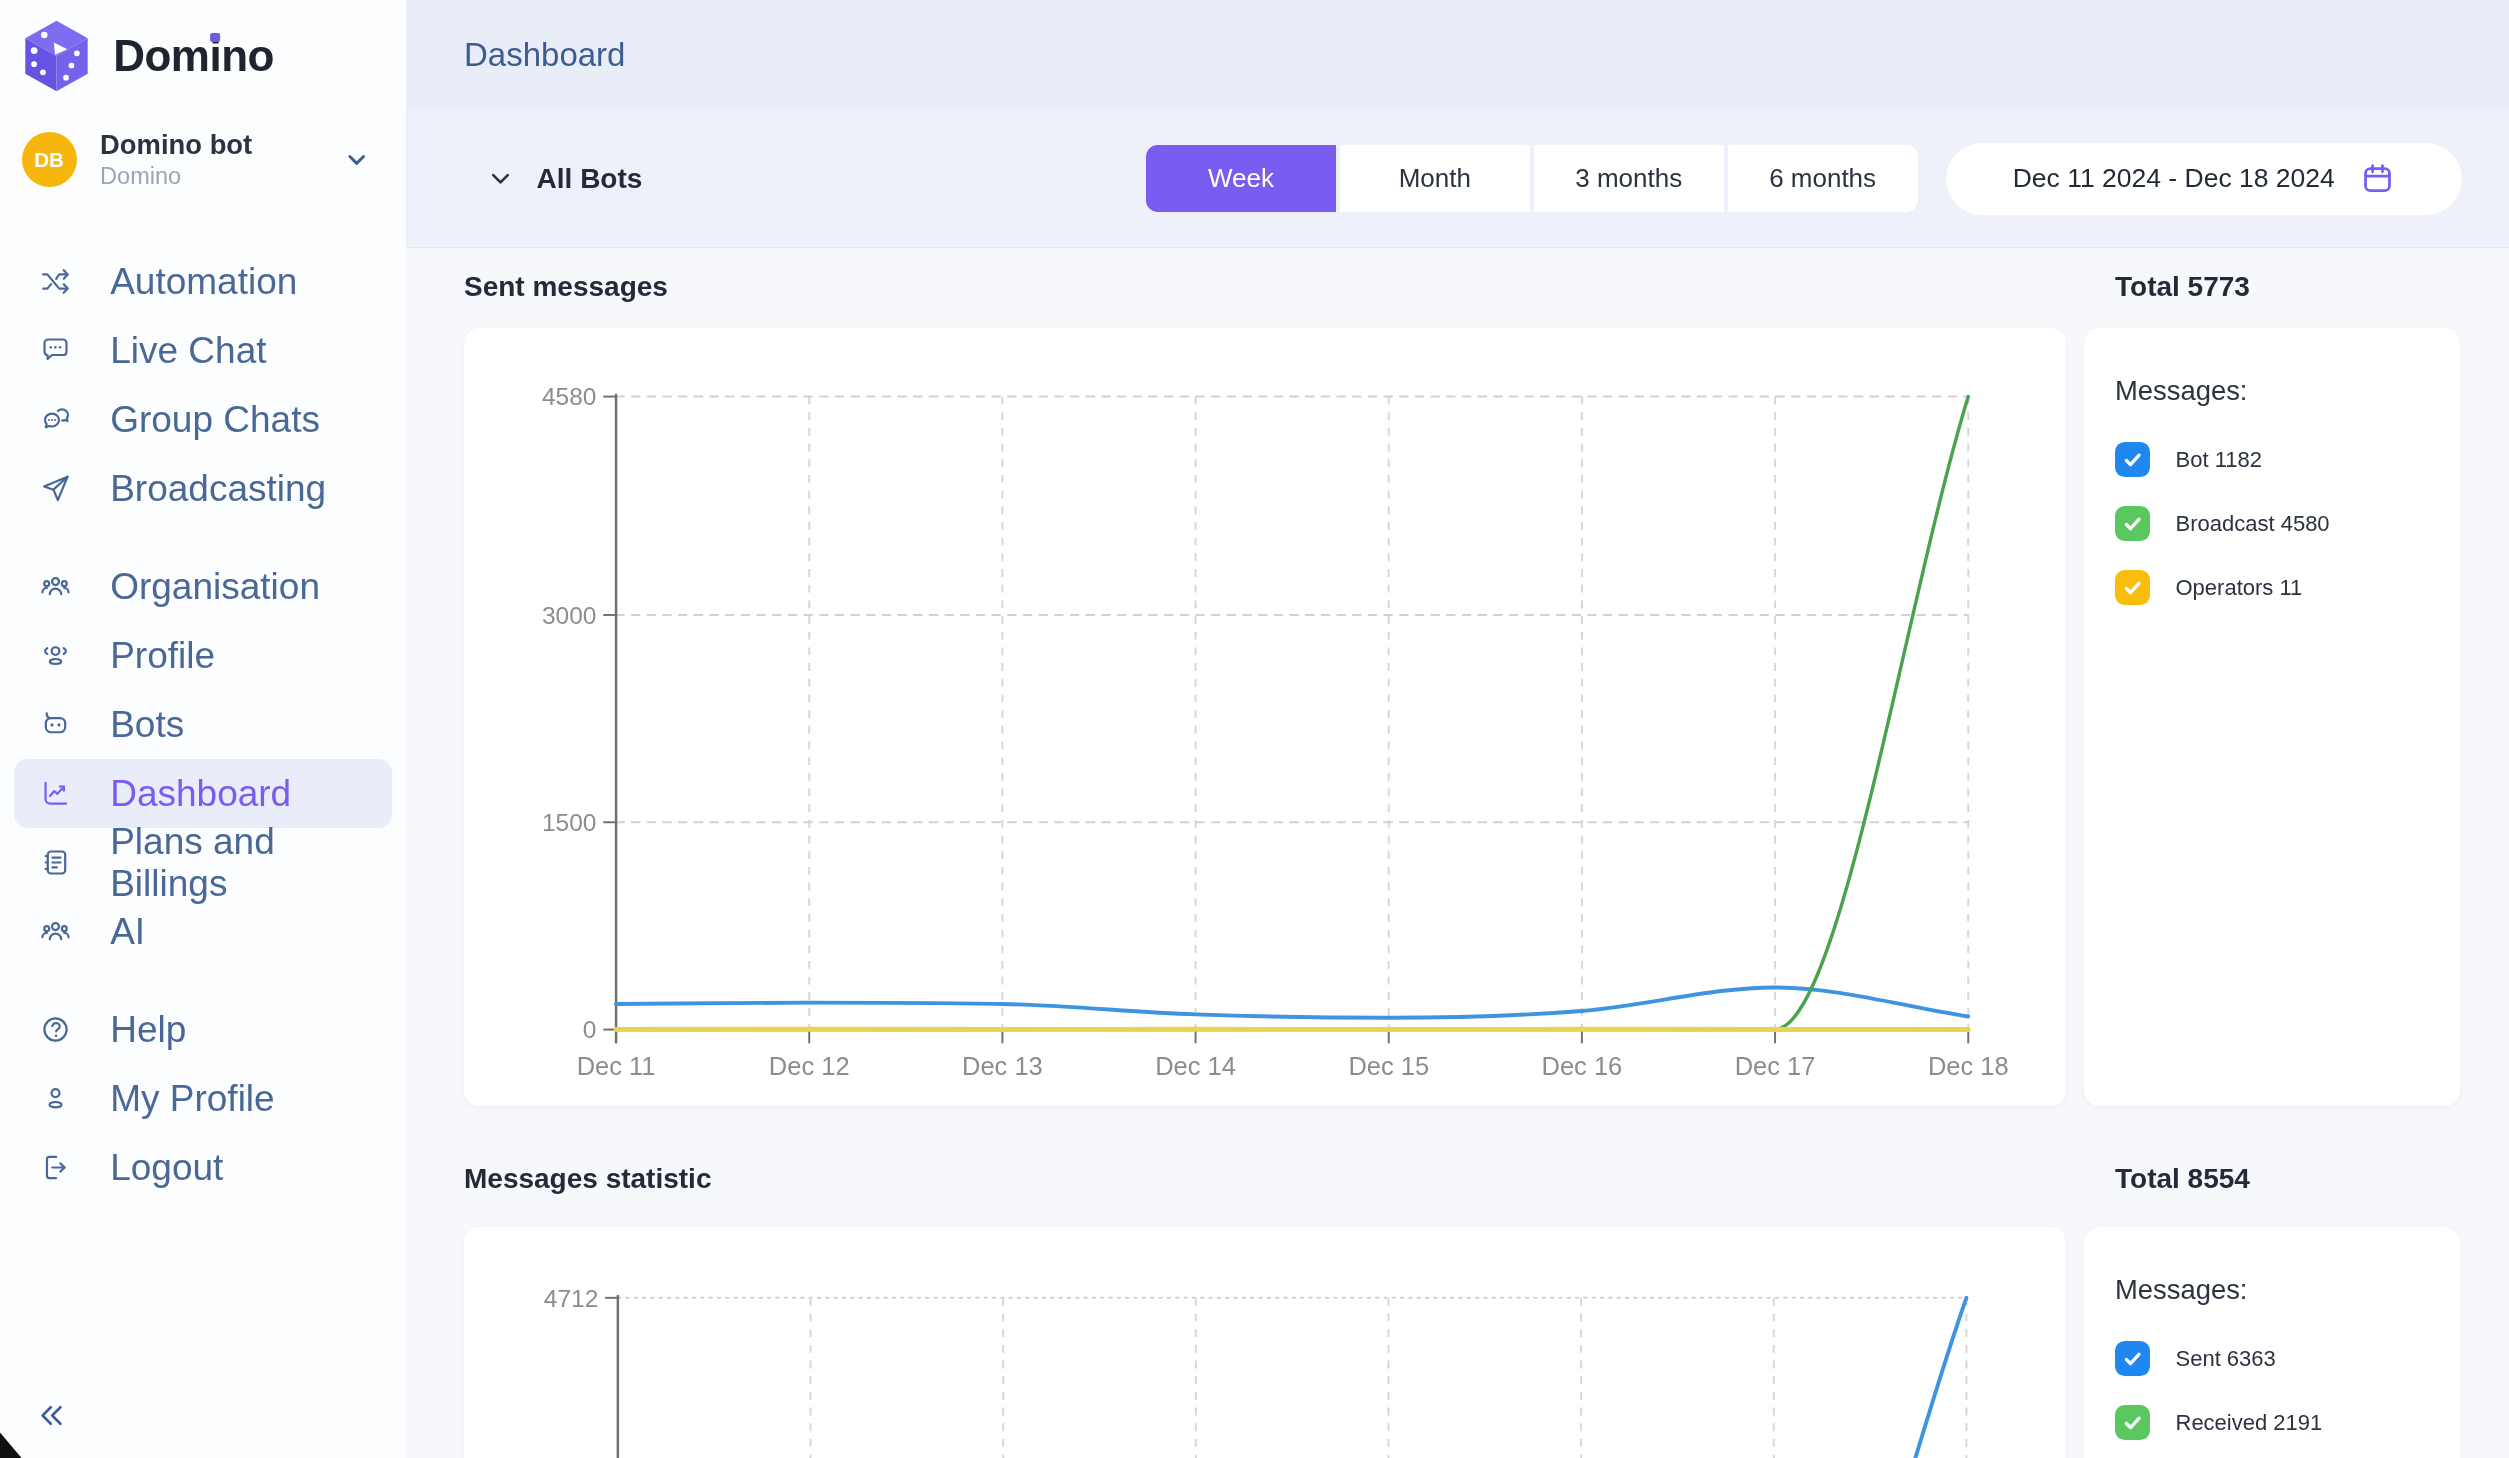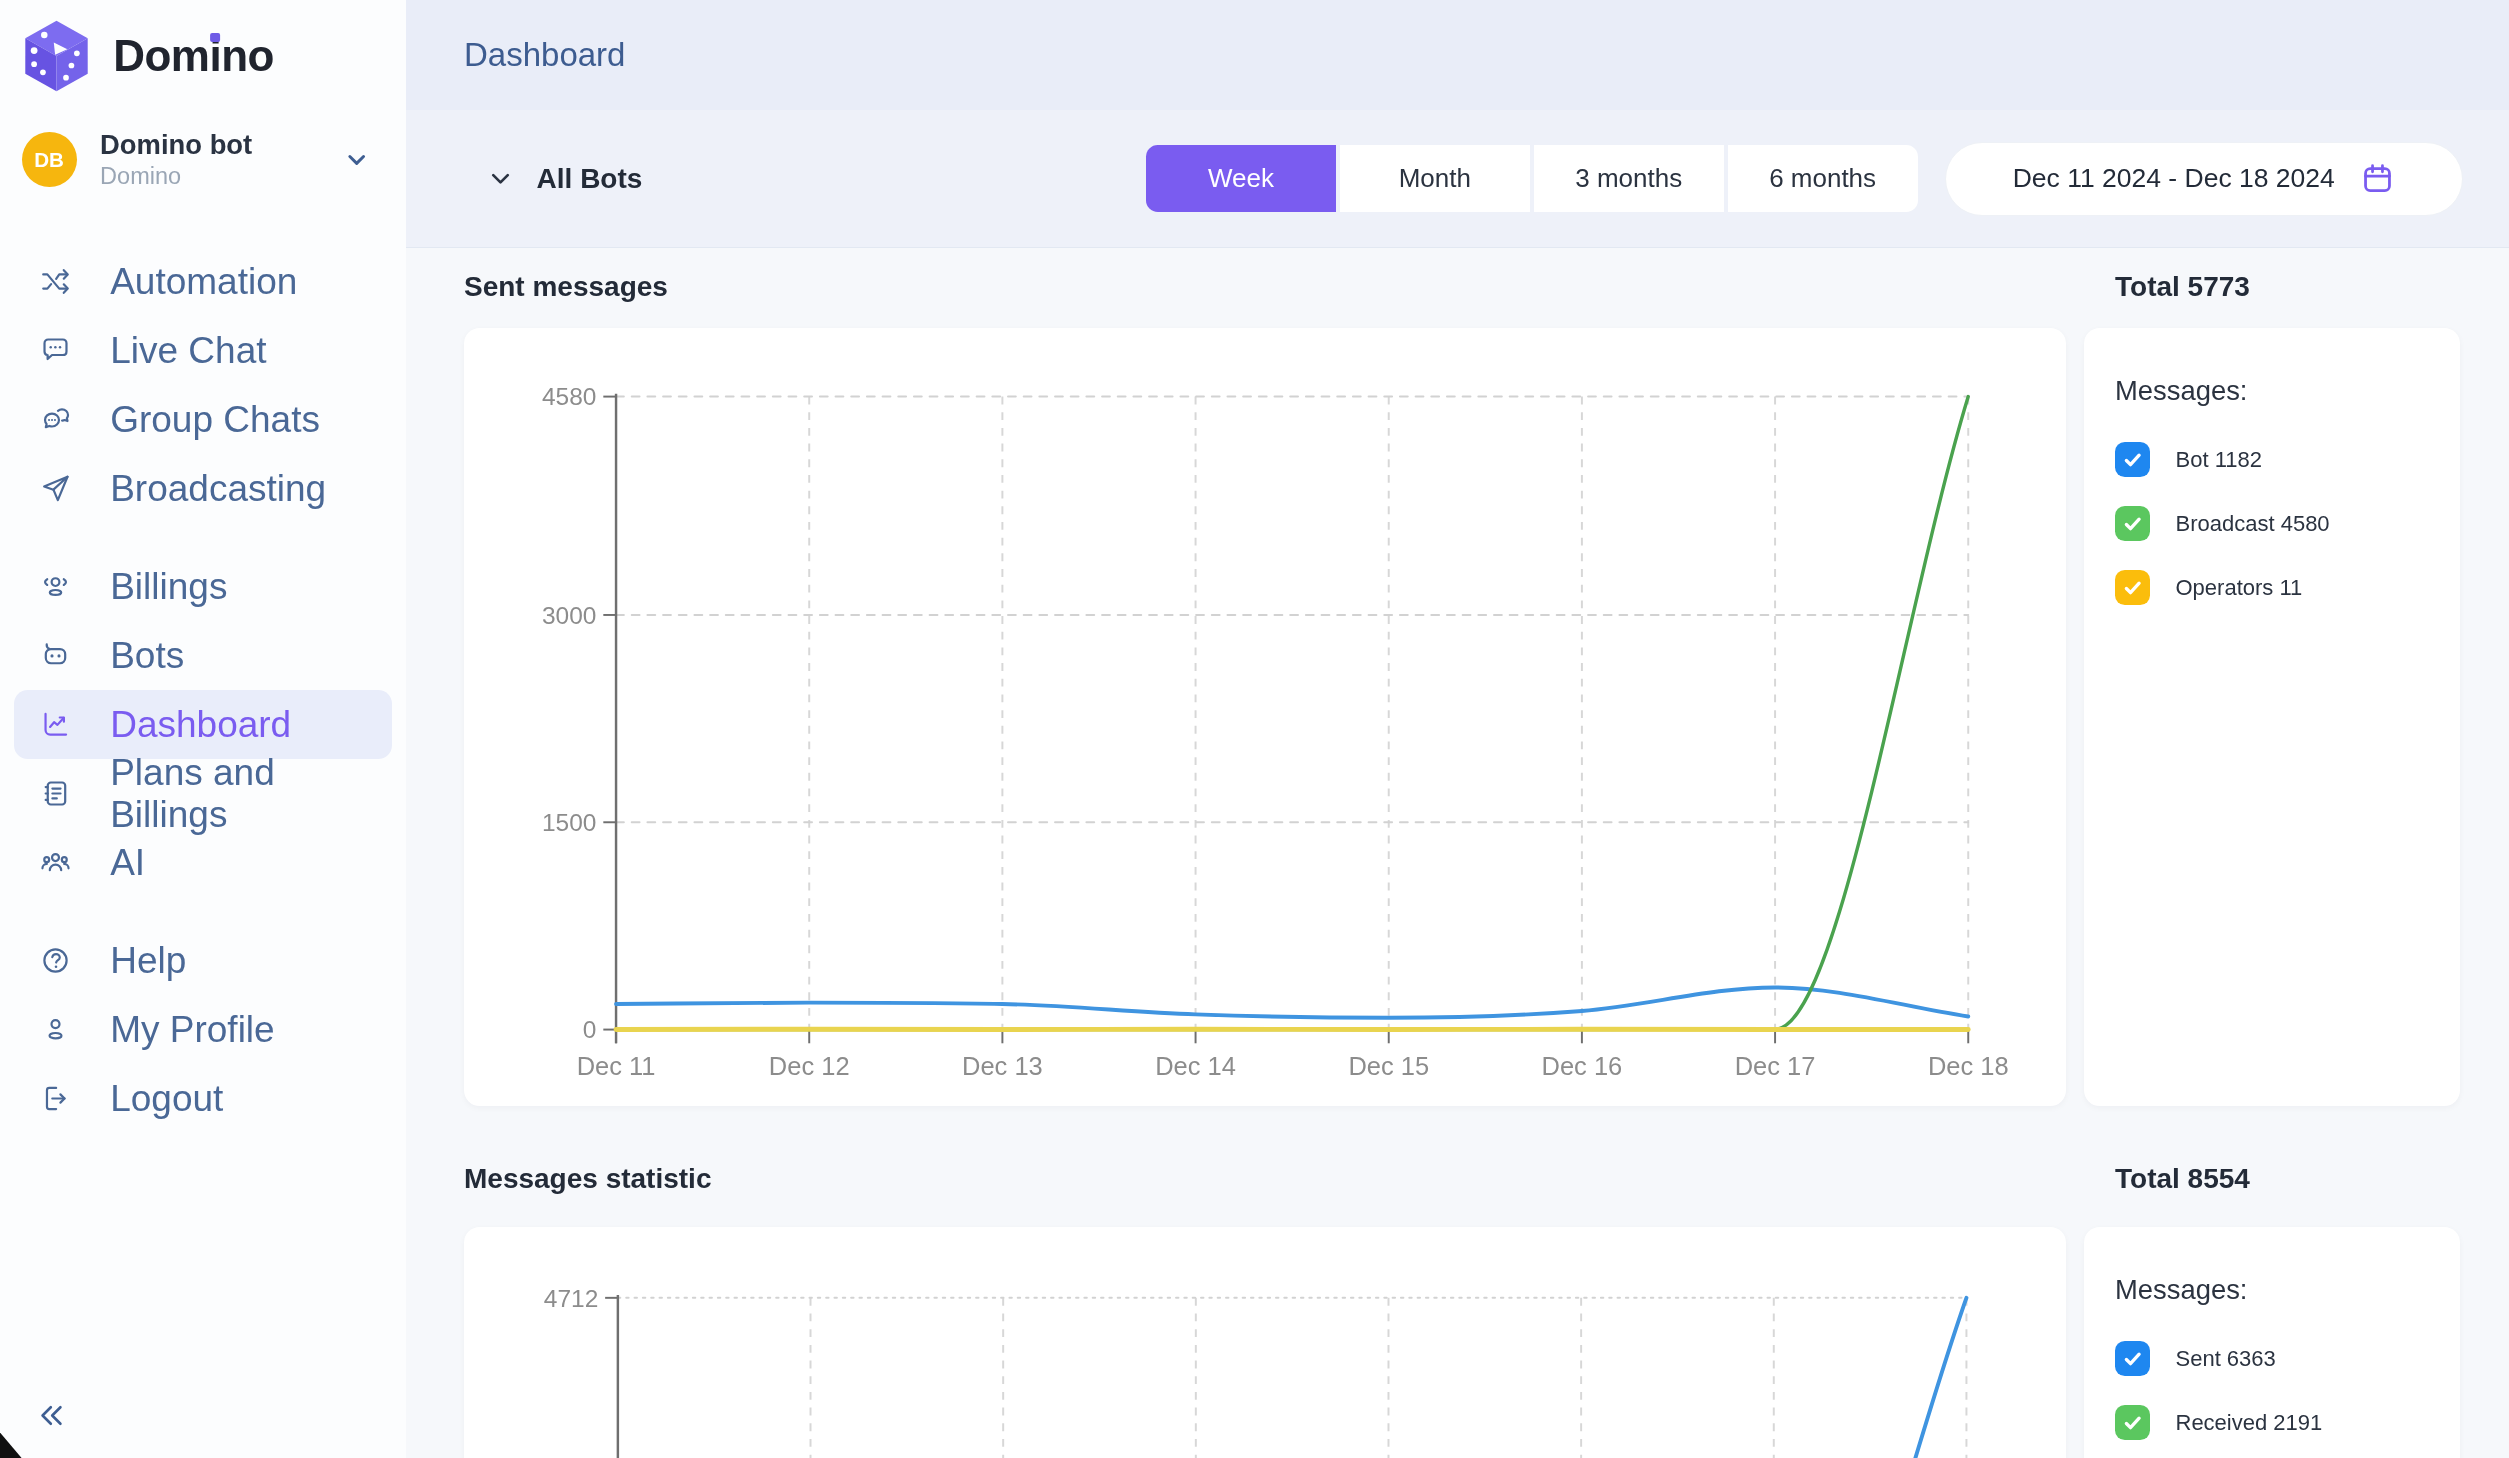--- a/index.html
+++ b/index.html
@@ -179,27 +179,40 @@
               <path d="M21.3 2.9L13.8 21l-3.4-8.1"></path>
             </svg>
           </span>
           <span>Broadcasting</span>
         </div>
       </div>
       <div class="nav-group">
         <div class="nav-item">
           <span class="icon">
             <svg viewBox="0 0 24 24" fill="none" stroke="currentColor" stroke-width="1.7" stroke-linecap="round" stroke-linejoin="round">
+              <circle cx="12" cy="8.2" r="2.7"></circle>
+              <path d="M7.6 18c0-2.4 2-4.3 4.4-4.3s4.4 1.9 4.4 4.3"></path>
+              <circle cx="5.2" cy="9.8" r="1.9"></circle>
+              <path d="M1.9 16.5c0-1.9 1.5-3.4 3.4-3.4"></path>
+              <circle cx="18.8" cy="9.8" r="1.9"></circle>
+              <path d="M22.1 16.5c0-1.9-1.5-3.4-3.4-3.4"></path>
+            </svg>
+          </span>
+          <span>Organisation</span>
+        </div>
+        <div class="nav-item">
+          <span class="icon">
+            <svg viewBox="0 0 24 24" fill="none" stroke="currentColor" stroke-width="1.7" stroke-linecap="round" stroke-linejoin="round">
               <circle cx="12" cy="8.6" r="3"></circle>
               <ellipse cx="12" cy="16.6" rx="4.4" ry="1.9"></ellipse>
               <path d="M5.6 6.4C4.5 7 3.9 7.8 3.9 8.6c0 .8.6 1.6 1.7 2.2"></path>
               <path d="M18.4 6.4c1.1.6 1.7 1.4 1.7 2.2 0 .8-.6 1.6-1.7 2.2"></path>
             </svg>
           </span>
-          <span>Billings</span>
+          <span>Profile</span>
         </div>
         <div class="nav-item">
           <span class="icon">
             <svg viewBox="0 0 24 24" fill="none" stroke="currentColor" stroke-width="1.7" stroke-linecap="round" stroke-linejoin="round">
               <rect x="4.5" y="7" width="15" height="11" rx="4"></rect>
               <path d="M7.5 7C5.8 6.3 5 5.1 5.2 3.4"></path>
               <circle cx="9.3" cy="12.3" r="1.2" fill="currentColor" stroke="none"></circle>
               <circle cx="14.7" cy="12.3" r="1.2" fill="currentColor" stroke="none"></circle>
             </svg>
           </span>

